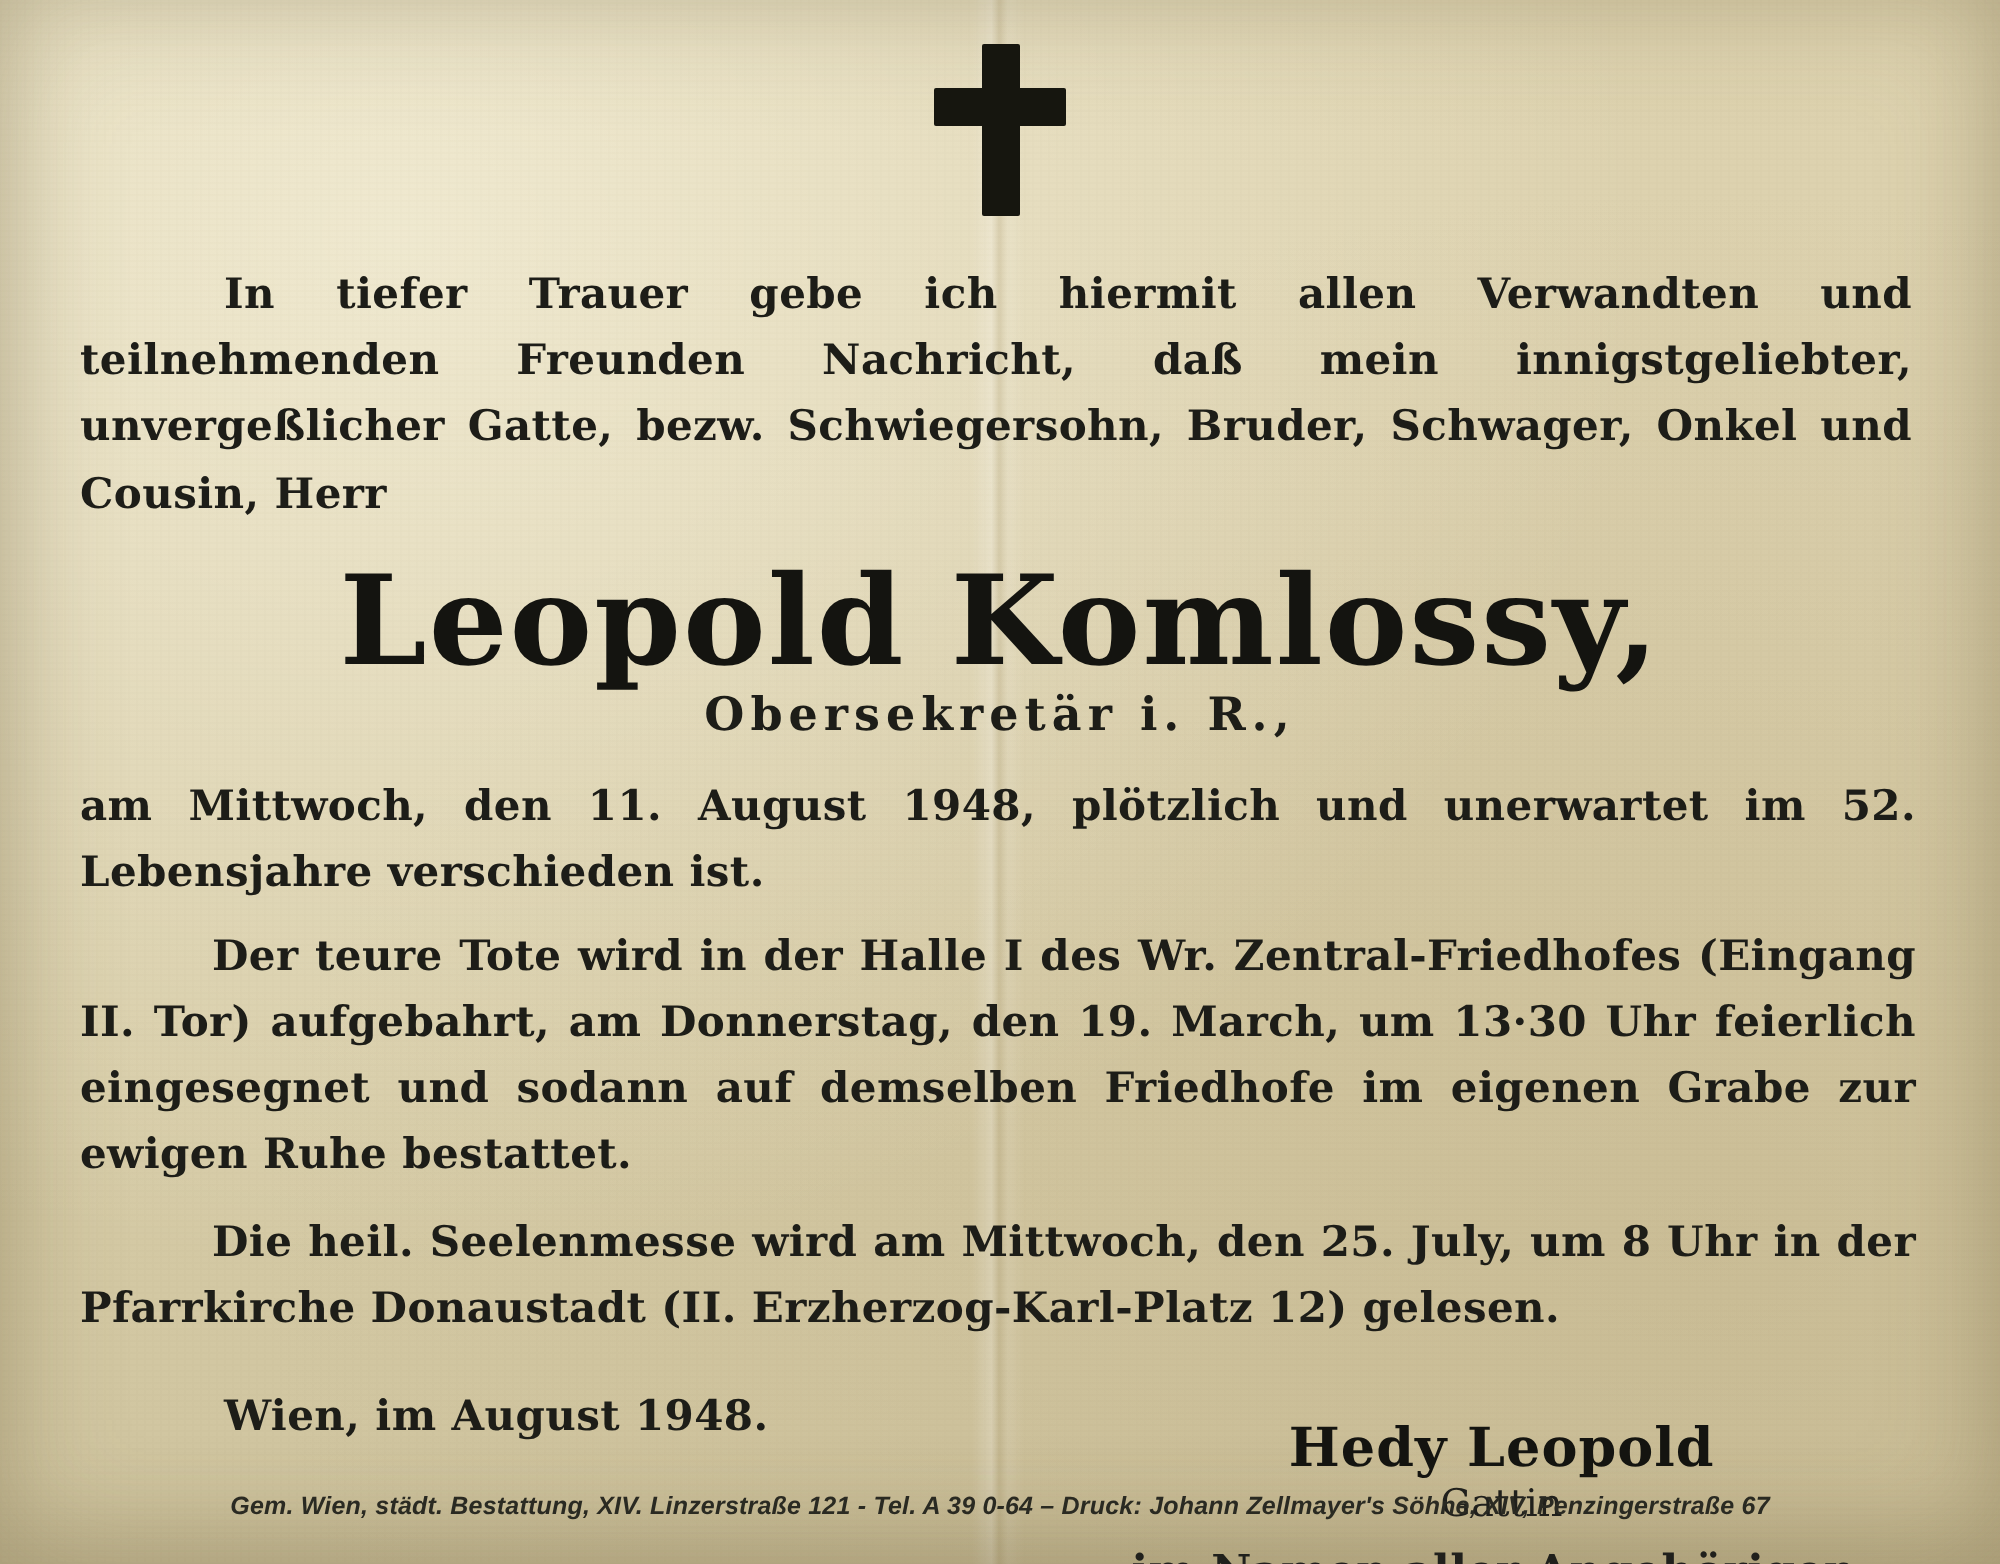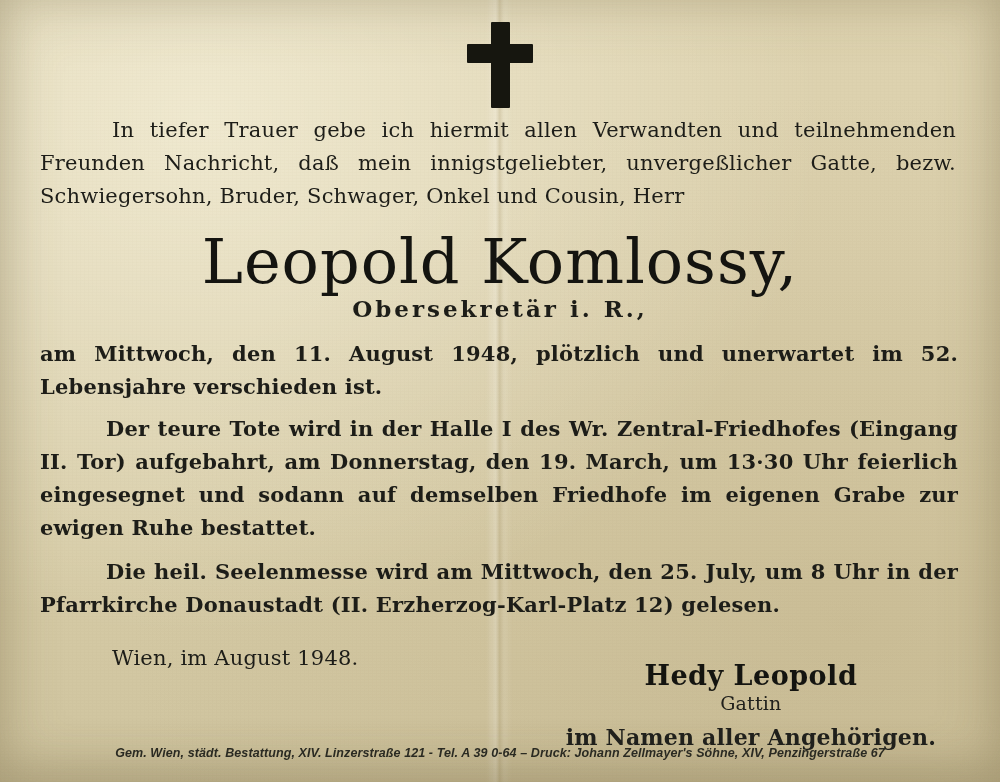--- a/index.html
+++ b/index.html
@@ -95,35 +95,36 @@
     border-radius: 1px;
   }
 
   .fraktur {
     font-family: "DejaVu Serif", serif;
     font-weight: 700;
     letter-spacing: 0.2px;
   }
 
   .intro {
+    margin-top: 16px;
     font-size: 21px;
     line-height: 1.58;
     text-align: justify;
     text-indent: 72px;
     padding: 0 10px 0 6px;
-    font-weight: 400;
+    font-weight: 700;
     color: #1d1d18;
   }
 
   .name {
     text-align: center;
     font-size: 62px;
     line-height: 1.02;
     margin-top: 16px;
-    font-weight: 400;
+    font-weight: 700;
     letter-spacing: 1px;
     color: #141410;
   }
   .subtitle {
     text-align: center;
     font-size: 23px;
     letter-spacing: 3px;
     margin-top: 2px;
     font-weight: 700;
     color: #1d1d18;
@@ -144,21 +145,21 @@
   .footer-block {
     margin-top: 22px;
     display: flex;
     align-items: flex-start;
     justify-content: space-between;
     padding: 0 24px 0 78px;
   }
   .place {
     font-size: 21px;
     line-height: 1.42;
-    font-weight: 400;
+    font-weight: 700;
     color: #1d1d18;
   }
   .signature {
     text-align: center;
     padding-right: 6px;
     padding-top: 16px;
   }
   .sig-name {
     font-size: 27px;
     font-weight: 800;

